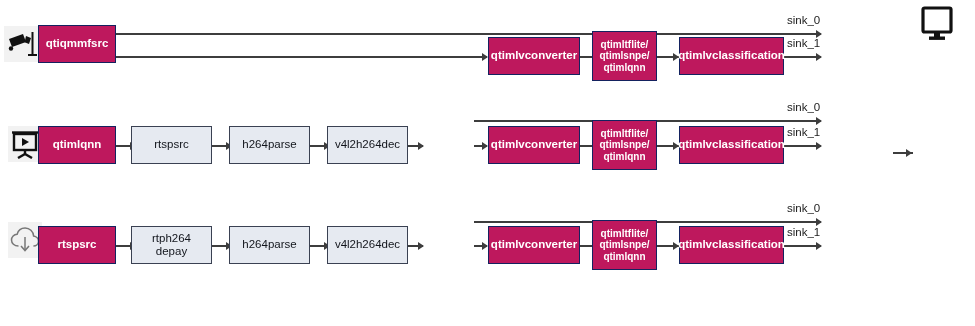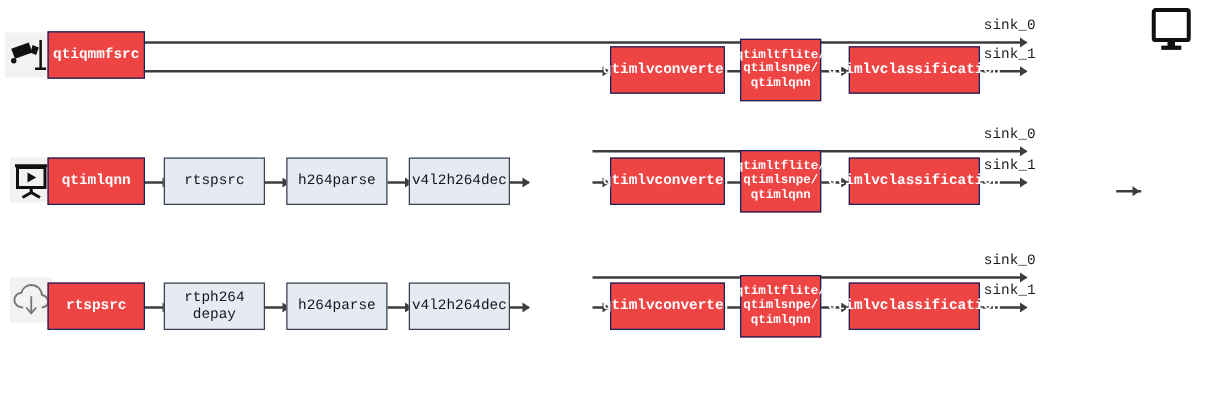--- a/index.html
+++ b/index.html
@@ -1,23 +1,23 @@
 <!DOCTYPE html>
 <html><head>
 <meta charset="utf-8">
 <style>
   html,body{margin:0;padding:0;background:#ffffff;}
   body{font-family:"Liberation Sans", sans-serif;}
-  #stage{position:relative;width:975px;height:326px;background:#fff;overflow:hidden;font-family:Liberation Mono, monospace;}
+  #stage{position:relative;width:975px;height:326px;background:#fff;overflow:hidden;}
 
   .node{position:absolute;box-sizing:border-box;display:flex;align-items:center;
         justify-content:center;text-align:center;line-height:1.15;}
   .node .lbl{display:block;padding:0 3px;}
 
-  .n-blue{background:#ef4444;border:1.5px solid #14225f;color:#ffffff;
+  .n-blue{background:#be185d;border:1.5px solid #14225f;color:#ffffff;
           font-size:11.5px;font-weight:600;}
   .n-gray{background:#e6eaf1;border:1.5px solid #3a4152;color:#12151c;
           font-size:11.5px;font-weight:400;}
   .n-tee{background:#7e9ef7;border:1.5px solid #2a3a73;color:#152050;
          font-size:11.5px;font-weight:600;}
   .n-white{background:#ffffff;border:1.5px solid #8d8d8d;color:#12151c;
            font-size:11.5px;font-weight:400;}
 
   .ico{position:absolute;background:#f2f2f2;display:flex;align-items:center;
        justify-content:center;}

